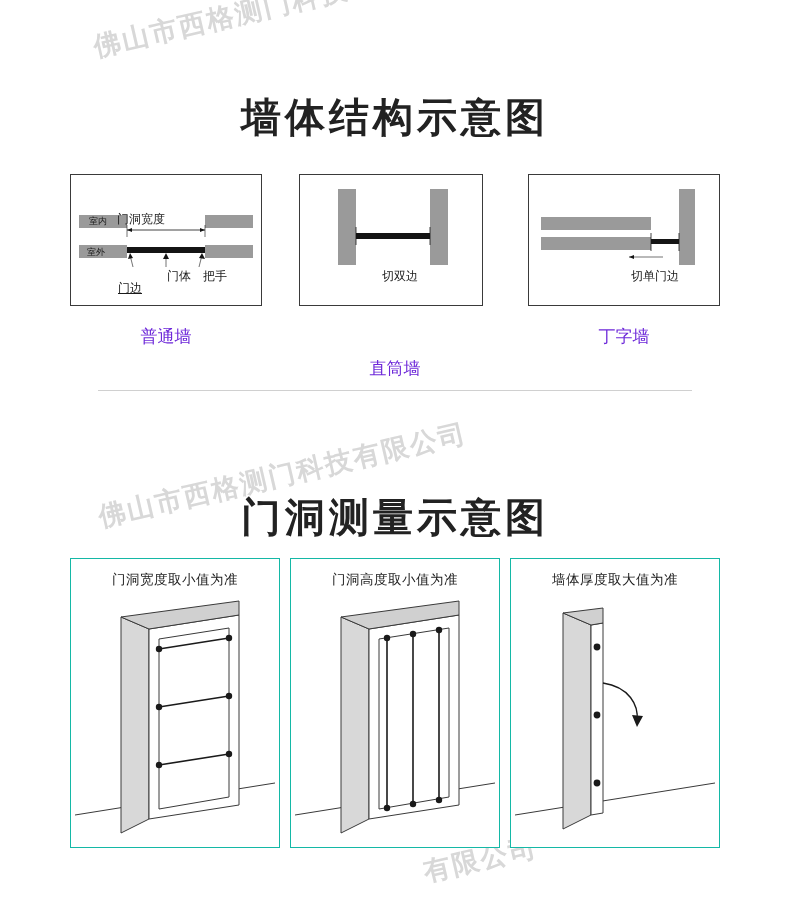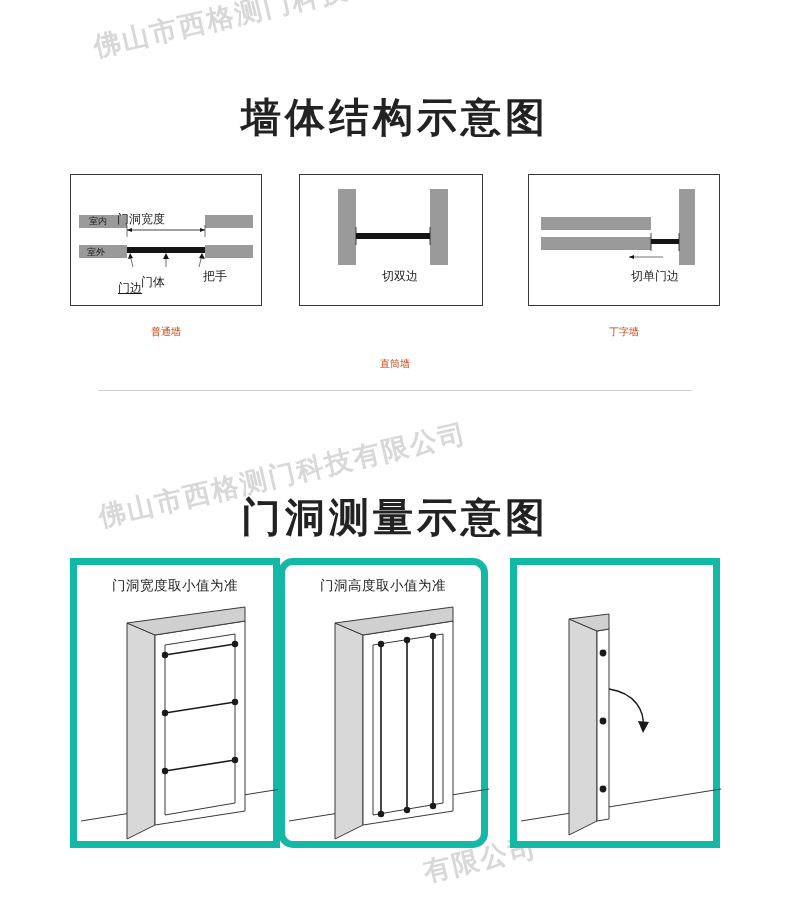--- a/index.html
+++ b/index.html
@@ -66,22 +66,22 @@
     box-sizing: border-box;
   }
   .p1 { left: 70px;  top: 174px; width: 192px; height: 132px; }
   .p2 { left: 299px; top: 174px; width: 184px; height: 132px; }
   .p3 { left: 528px; top: 174px; width: 192px; height: 132px; }
 
   .caption {
     position: absolute;
     width: 192px;
     text-align: center;
-    font-size: 10px;
-    color: #c2410c;
+    font-size: 17px;
+    color: #6d28d9;
     top: 325px;
   }
   .c1 { left: 70px; }
   .c2 { left: 299px; margin-top: 32px; }
   .c3 { left: 528px; }
   .tinytext {
     position: absolute;
     font-size: 12px;
     color: #1a1a1a;
     white-space: nowrap;
@@ -89,29 +89,29 @@
   .tinylabel-side {
     position: absolute;
     font-size: 9px;
     color: #1a1a1a;
     white-space: nowrap;
   }
 
   
   .panel2 {
     position: absolute;
-    border: 7px solid #14b8a6;
+    border: 1px solid #14b8a6;
     background: #fff;
     box-sizing: border-box;
     top: 558px;
     width: 210px;
     height: 290px;
   }
   .q1 { left: 70px; }
-  .q2 { left: 278px; border-radius: 15px; }
+  .q2 { left: 290px; }
   .q3 { left: 510px; }
 
   .panel2-label {
     position: absolute;
     top: 12px;
     width: 100%;
     text-align: center;
     font-size: 13.5px;
     color: #1a1a1a;
     letter-spacing: 0.5px;
@@ -149,21 +149,21 @@
     <polygon points="59,78 57,84 62,83" fill="#141414"></polygon>
     <line x1="95" y1="92" x2="95" y2="80" stroke="#141414" stroke-width="0.6"></line>
     <polygon points="95,78 92,84 98,84" fill="#141414"></polygon>
     <line x1="128" y1="92" x2="131" y2="80" stroke="#141414" stroke-width="0.6"></line>
     <polygon points="131,78 128,83 134,84" fill="#141414"></polygon>
   </svg>
   <div class="tinytext" style="left:46px; top:36px;">门洞宽度</div>
   <div class="tinylabel-side" style="left:2px; top:40px;margin-left:16px;">室内</div>
   <div class="tinylabel-side" style="left:16px; top:71px;">室外</div>
   <div class="tinytext" style="left:47px; top:105px;text-decoration:underline;">门边</div>
-  <div class="tinytext" style="left:70px; top:93px;margin-top:6px;">门体</div>
+  <div class="tinytext" style="left:96px; top:93px;">门体</div>
   <div class="tinytext" style="left:132px; top:93px;">把手</div>
 </div>
 <div class="caption c1">普通墙</div>
 
 <div class="panel p2">
   <svg width="190" height="130" viewBox="0 0 190 130">
     <rect x="38" y="14" width="18" height="76" fill="#9a9a9a"></rect>
     <rect x="130" y="14" width="18" height="76" fill="#9a9a9a"></rect>
     <rect x="56" y="58" width="74" height="6" fill="#141414"></rect>
     <line x1="56" y1="52" x2="56" y2="70" stroke="#141414" stroke-width="0.8"></line>
@@ -231,20 +231,21 @@
     <line x1="122" y1="47" x2="122" y2="217" stroke="#1a1a1a" stroke-width="1.6"></line>
     <circle cx="122" cy="47" r="3.2" fill="#1a1a1a"></circle>
       <circle cx="122" cy="217" r="3.2" fill="#1a1a1a"></circle>
     <line x1="148" y1="43" x2="148" y2="213" stroke="#1a1a1a" stroke-width="1.6"></line>
     <circle cx="148" cy="43" r="3.2" fill="#1a1a1a"></circle>
       <circle cx="148" cy="213" r="3.2" fill="#1a1a1a"></circle>
   </svg>
 </div>
 
 <div class="panel2 q3">
+  <div class="panel2-label">墙体厚度取大值为准</div>
   <svg width="208" height="260" viewBox="0 0 208 260" style="position:absolute; top:28px; left:0;">
     <line x1="4" y1="228" x2="204" y2="196" stroke="#3a3a3a" stroke-width="1"></line>
     <polygon points="52,26 80,38 80,228 52,242" fill="#d8d8d8" stroke="#3a3a3a" stroke-width="1"></polygon>
     <polygon points="80,38 92,36 92,226 80,228" fill="#ffffff" stroke="#3a3a3a" stroke-width="1"></polygon>
     <polygon points="52,26 92,21 92,36 80,38" fill="#d0d0d0" stroke="#3a3a3a" stroke-width="1"></polygon>
 
     <circle cx="86" cy="60" r="3.4" fill="#1a1a1a"></circle>
     <circle cx="86" cy="128" r="3.4" fill="#1a1a1a"></circle>
     <circle cx="86" cy="196" r="3.4" fill="#1a1a1a"></circle>
 

